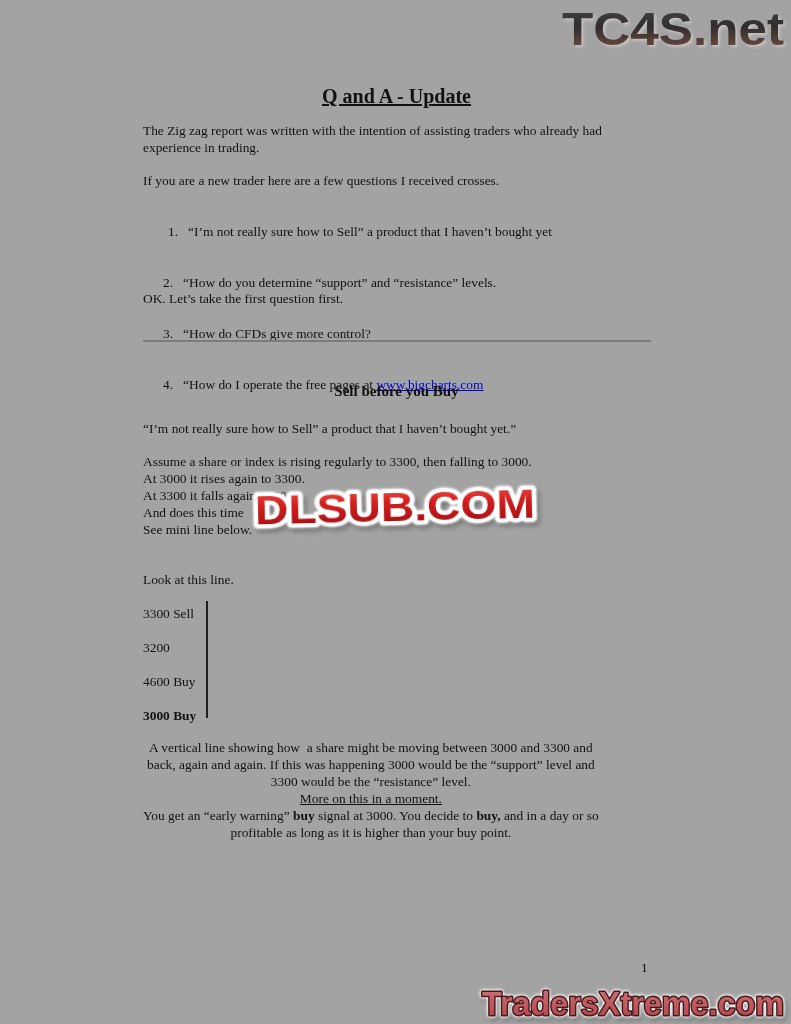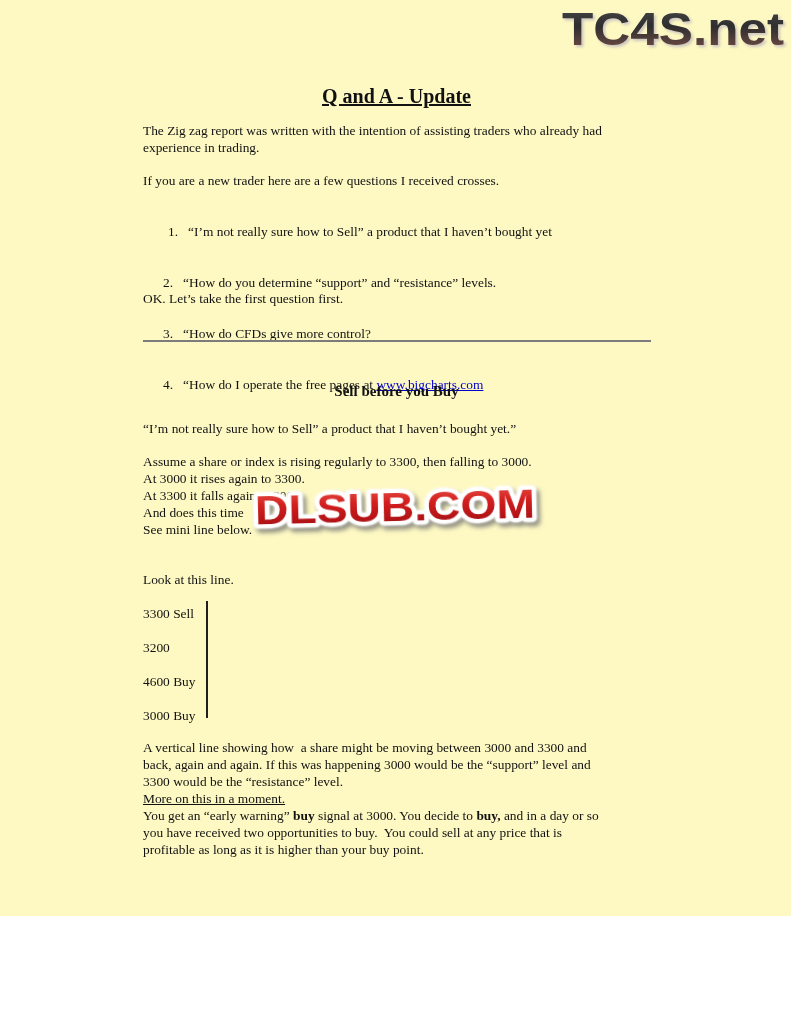--- a/index.html
+++ b/index.html
@@ -2,37 +2,37 @@
 <html><head>
 <meta charset="utf-8">
 <style>
   * { margin:0; padding:0; box-sizing:border-box; }
   html,body { width:791px; height:1024px; }
   body {
     background:#ffffff;
     font-family:"Liberation Serif", serif;
     color:#111;
   }
-  .page { position:relative; width:791px; height:916px; background:#fef9c3; overflow:hidden; }
+  .page { position:relative; width:791px; height:1024px; background:#a3a3a3; overflow:hidden; }
   .abs { position:absolute; }
   .line { white-space:pre; font-size:13.4px; line-height:17px; }
   .b { font-weight:bold; }
   .u { text-decoration:underline; }
   .content-w { width:507px; }
   .center { text-align:center; }
   .title-text { font-weight:bold; text-decoration:underline; font-size:20px; line-height:16px; }
   .heading-text { font-weight:bold; font-size:15px; line-height:23px; }
   .link { color:#0000cd; text-decoration:underline; cursor:pointer; }
   .rule { border-top:2px solid #7c7c7c; }
   .vline { width:2px; background:#1f1f1f; }
   .q-row .qnum { display:inline-block; min-width:14px; }
   .q-row .qtext { margin-left:6px; }
   .q-row.shift { margin-left:5px; }
   .chart-row { margin-bottom:17px; }
-  .chart-row:last-child { margin-bottom:0; }
+  .chart-row:last-child { margin-bottom:0;font-weight:bold; }
   #tc4s-logo { filter: drop-shadow(2px 2px 1.5px #c9c2c0); }
   #dlsub-watermark {
     transform: rotate(-1.4deg);
     filter: drop-shadow(0 0 1px #ffffff) drop-shadow(0 0 1px #ffffff)
             drop-shadow(3px 4px 2px rgba(110,110,110,0.75));
     z-index: 5;
   }
   #footer-logo {
     filter: drop-shadow(0 0 1.5px #ffffff) drop-shadow(0 0 1.5px #ffffff)
             drop-shadow(2px 3px 2px rgba(90,90,90,0.55));
@@ -110,27 +110,26 @@
   </div>
 
   <div class="abs" style="left:143px; top:605px;">
     <div class="line chart-row">3300 Sell</div>
     <div class="line chart-row">3200</div>
     <div class="line chart-row">4600 Buy</div>
     <div class="line chart-row">3000 Buy</div>
   </div>
   <div class="abs vline" style="left:206px; top:601px; height:117px;"></div>
 
-  <div class="abs" style="left:143px; top:739px;">
+  <div class="abs" style="left:143px; top:739px;text-align:center;">
     <div class="line">A vertical line showing how  a share might be moving between 3000 and 3300 and</div>
     <div class="line">back, again and again. If this was happening 3000 would be the “support” level and</div>
     <div class="line">3300 would be the “resistance” level.</div>
     <div class="line u">More on this in a moment.</div>
     <div class="line"><span>You get an “early warning” </span><span class="b">buy</span><span> signal at 3000. You decide to </span><span class="b">buy,</span><span> and in a day or so</span></div>
-    <div class="line">you have received two opportunities to buy.  You could sell at any price that is</div>
     <div class="line">profitable as long as it is higher than your buy point.</div>
   </div>
 
   <svg id="dlsub-watermark" class="abs" style="left:244px; top:480px;" width="302" height="58">
     <defs>
       <linearGradient id="dlgrad" x1="0" y1="0" x2="0" y2="1">
         <stop offset="0%" stop-color="#e8564a"></stop>
         <stop offset="40%" stop-color="#d31e1e"></stop>
         <stop offset="100%" stop-color="#9e0d12"></stop>
       </linearGradient>

